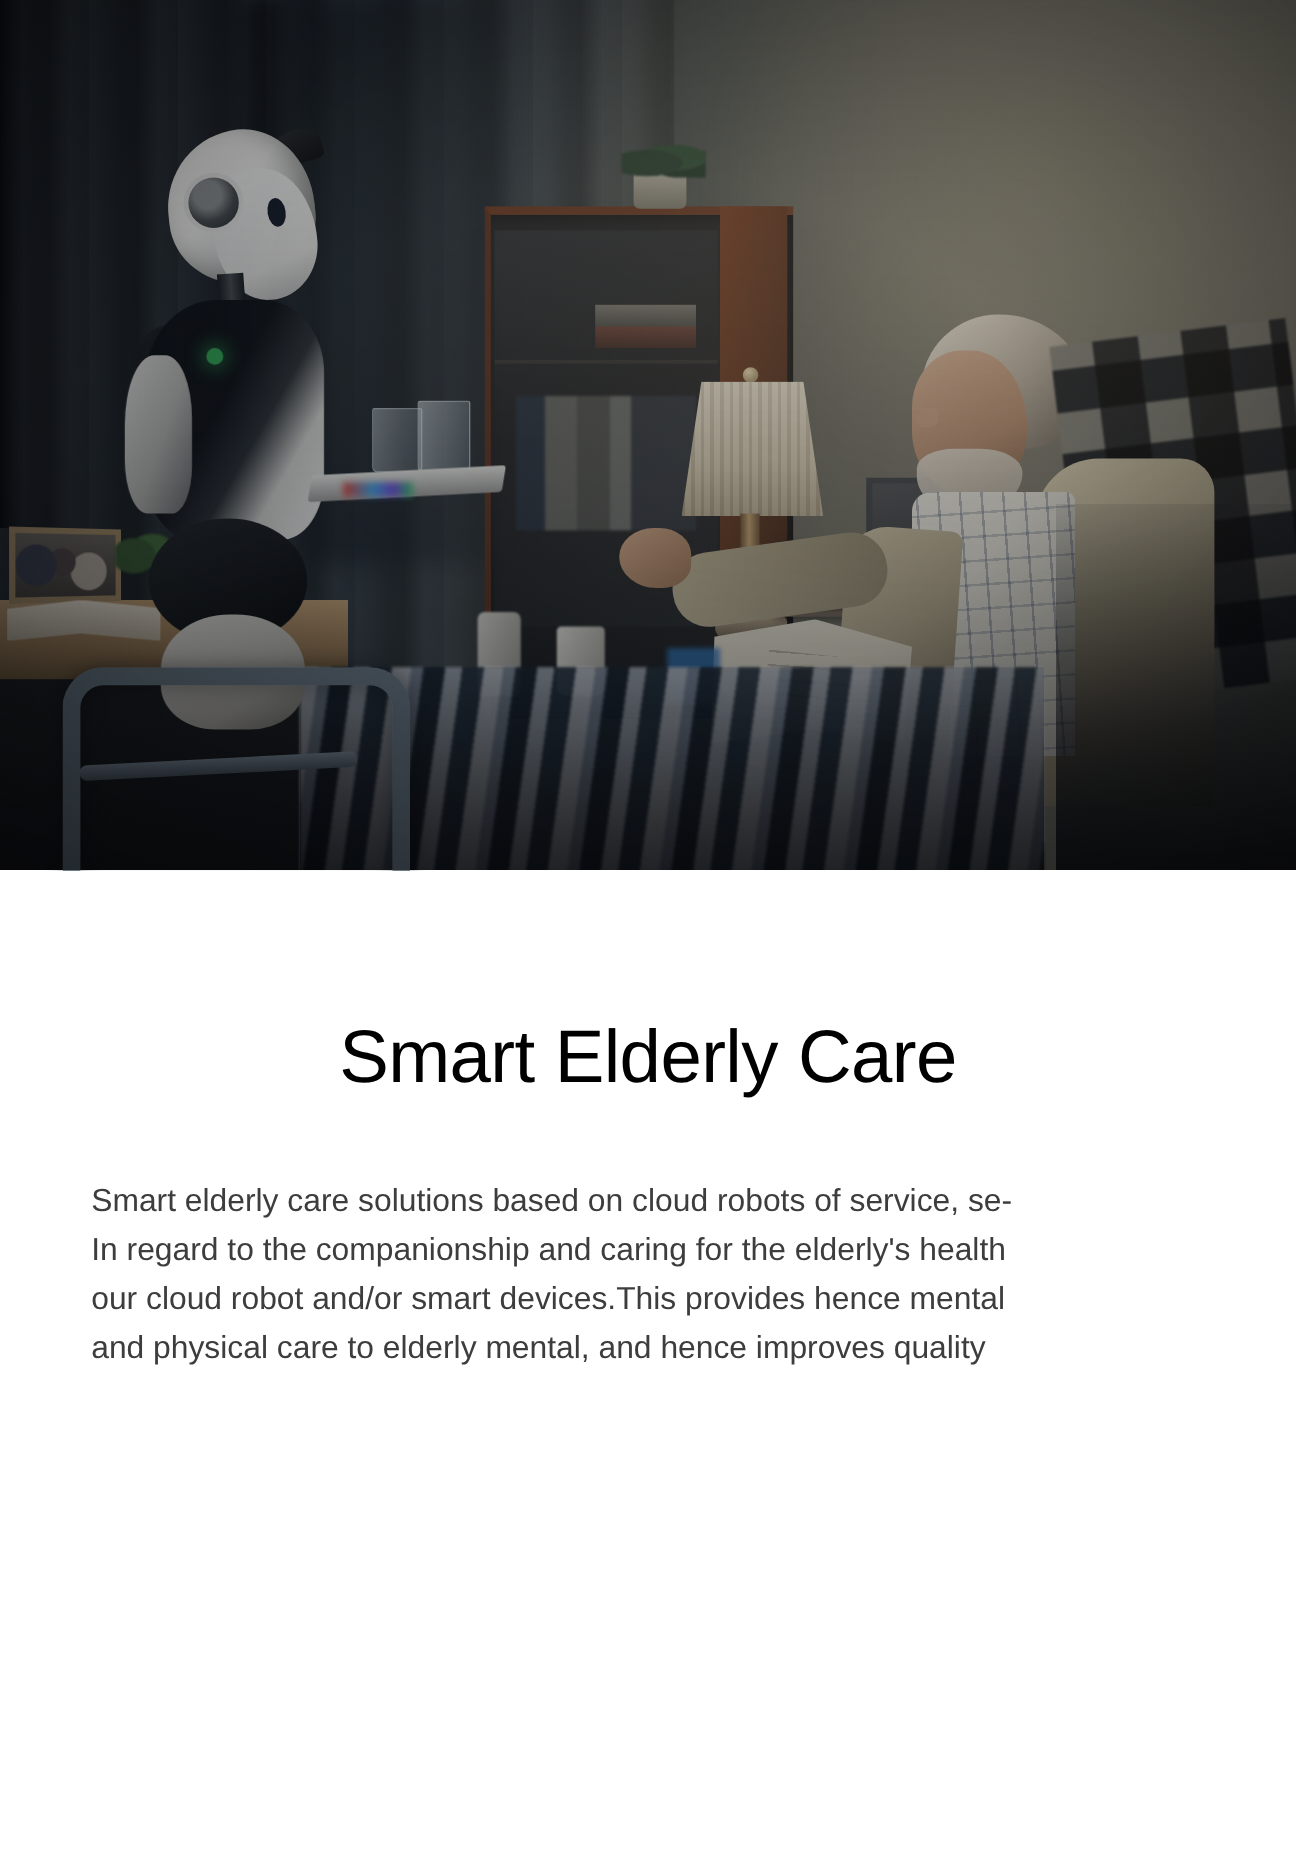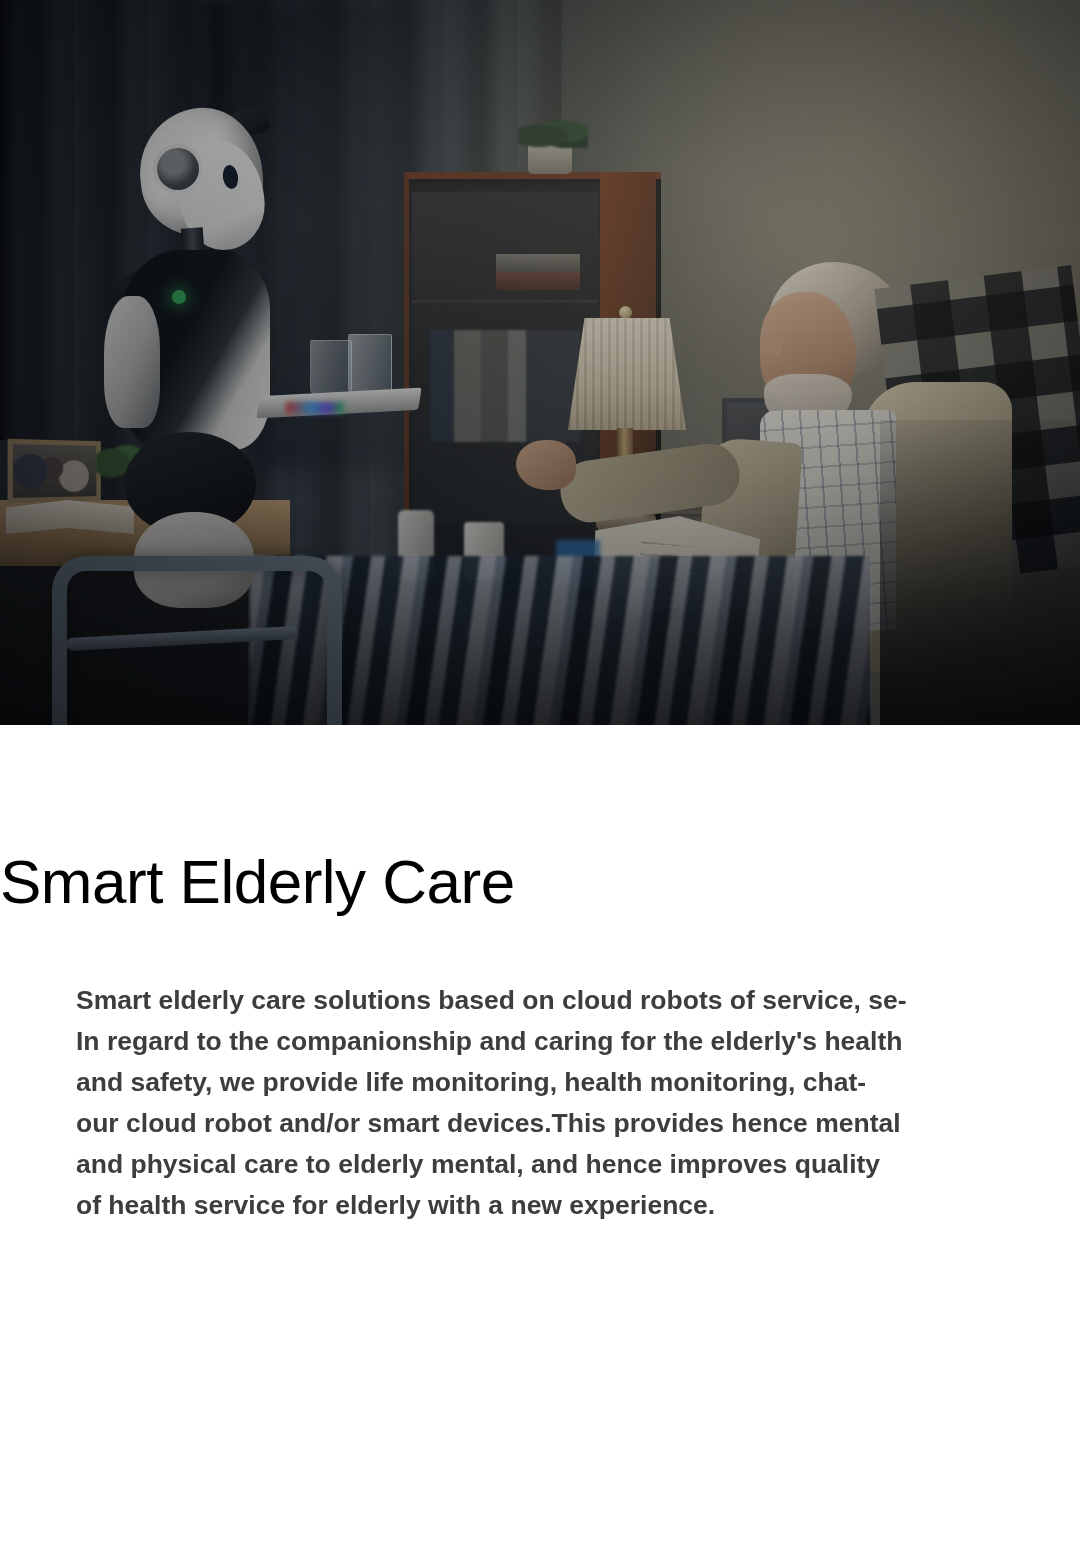--- a/index.html
+++ b/index.html
@@ -555,36 +555,37 @@
     pointer-events: none;
   }
 
   
   .content {
     padding: 0;
   }
   .page-title {
     margin: 0;
     padding-top: 126px;
+    text-align: center;
     font-size: 62px;
     font-weight: 400;
     line-height: 1;
     color: #000000;
     letter-spacing: -0.5px;
   }
   .body-copy {
     margin: 0;
     padding: 0 62px 0 76px;
   }
   .body-copy p {
     margin: 0;
     color: #3d3d3d;
     font-size: 26.5px;
     line-height: 41px;
-    font-weight: 700;
+    font-weight: 400;
   }
   .body-copy p.para-1 {
     margin-top: 67px;
   }
   .body-copy p.para-2 {
   }
   .body-copy .line {
     display: block;
     white-space: pre;
   }
@@ -673,19 +674,17 @@
 
 <div class="content">
   <h1 class="page-title">Smart Elderly Care</h1>
 
   <div class="body-copy">
     <p class="para-1">
       <span class="line">Smart elderly care solutions based on cloud robots of service, se-</span>
     </p>
     <p class="para-2">
       <span class="line">In regard to the companionship and caring for the elderly's health</span>
-      <span class="line">and safety, we provide life monitoring, health monitoring, chat-</span>
       <span class="line">our cloud robot and/or smart devices.This provides hence mental</span>
       <span class="line">and physical care to elderly mental, and hence improves quality</span>
-      <span class="line">of health service for elderly with a new experience.</span>
     </p>
   </div>
 </div>
 
 </body></html>

